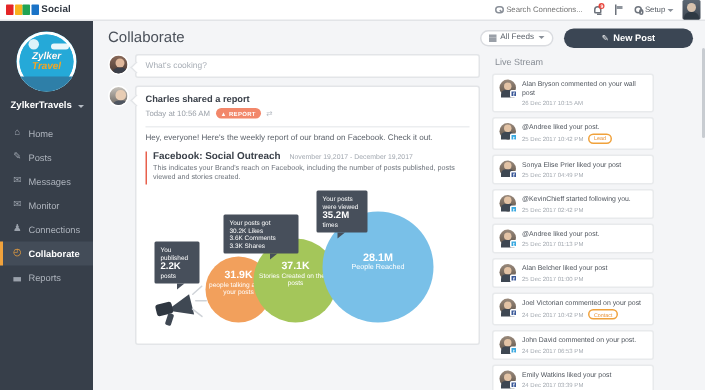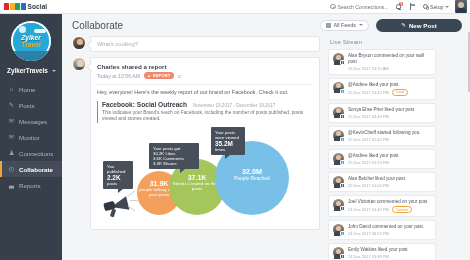--- a/index.html
+++ b/index.html
@@ -496,21 +496,21 @@
                 <span class="b-num">31.9K</span>
                 <span class="b-sub">people talking about your posts</span>
               </div>
 
               <div class="bubble b-green" style="left:72px; bottom:8px; width:56px; height:56px; padding-top:15px;">
                 <span class="b-num">37.1K</span>
                 <span class="b-sub">Stories Created on these posts</span>
               </div>
 
               <div class="bubble b-blue" style="left:118px; bottom:8px; width:74px; height:74px; padding-top:26px;">
-                <span class="b-num">32.0M</span>
+                <span class="b-num">28.1M</span>
                 <span class="b-sub">People Reached</span>
               </div>
 
               <div class="callout c1" style="left:6px; top:36px; width:30px;">
                 <span class="c-line">You</span>
                 <span class="c-line">published</span>
                 <span class="c-big">2.2K</span>
                 <span class="c-line">posts</span>
               </div>
 

